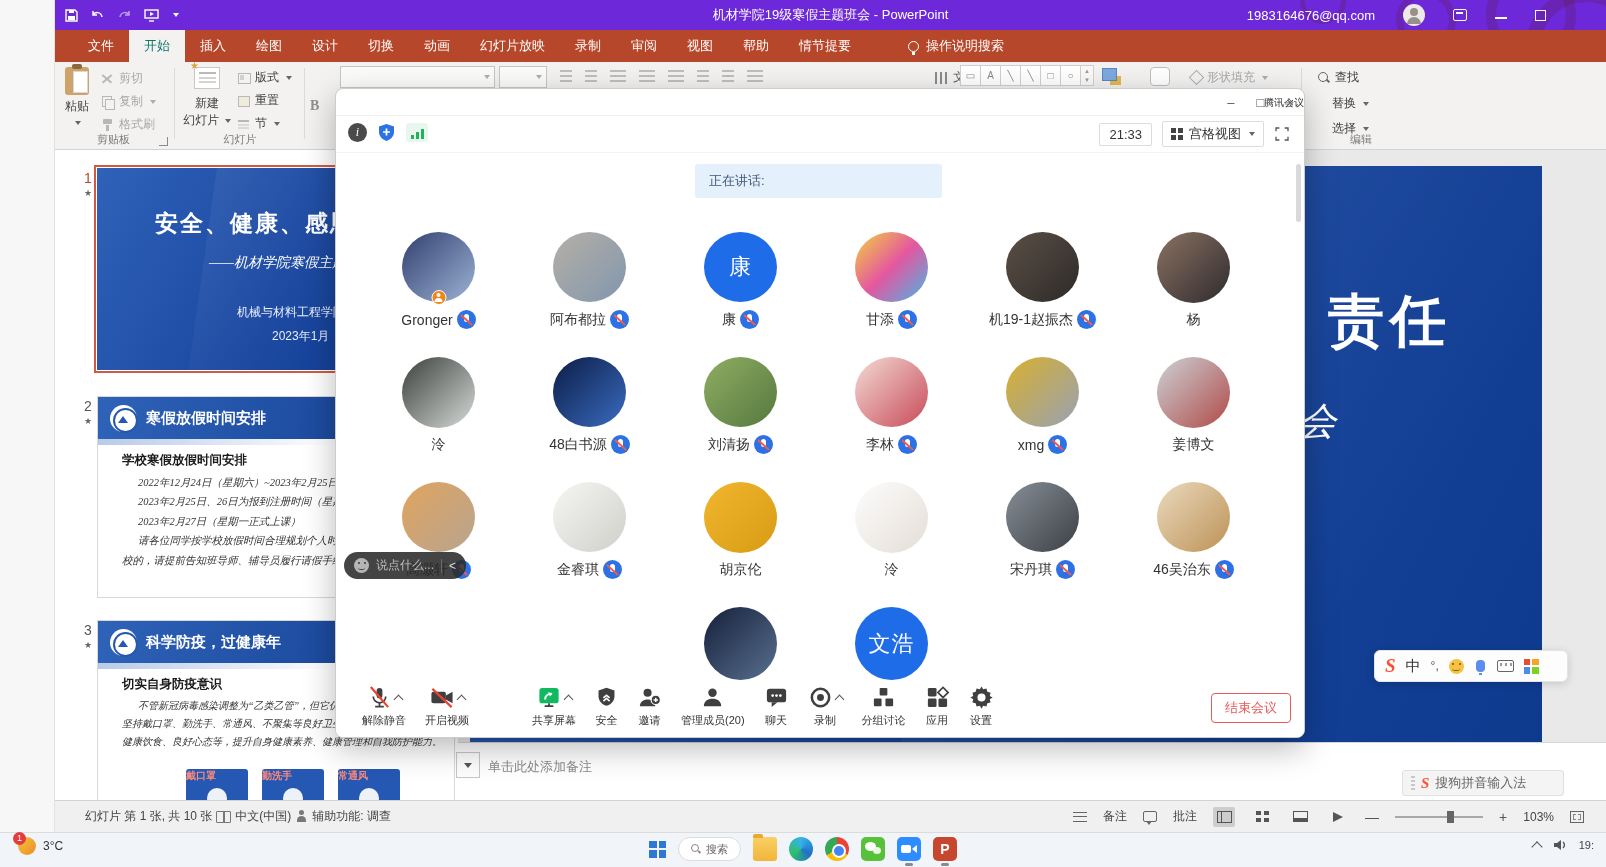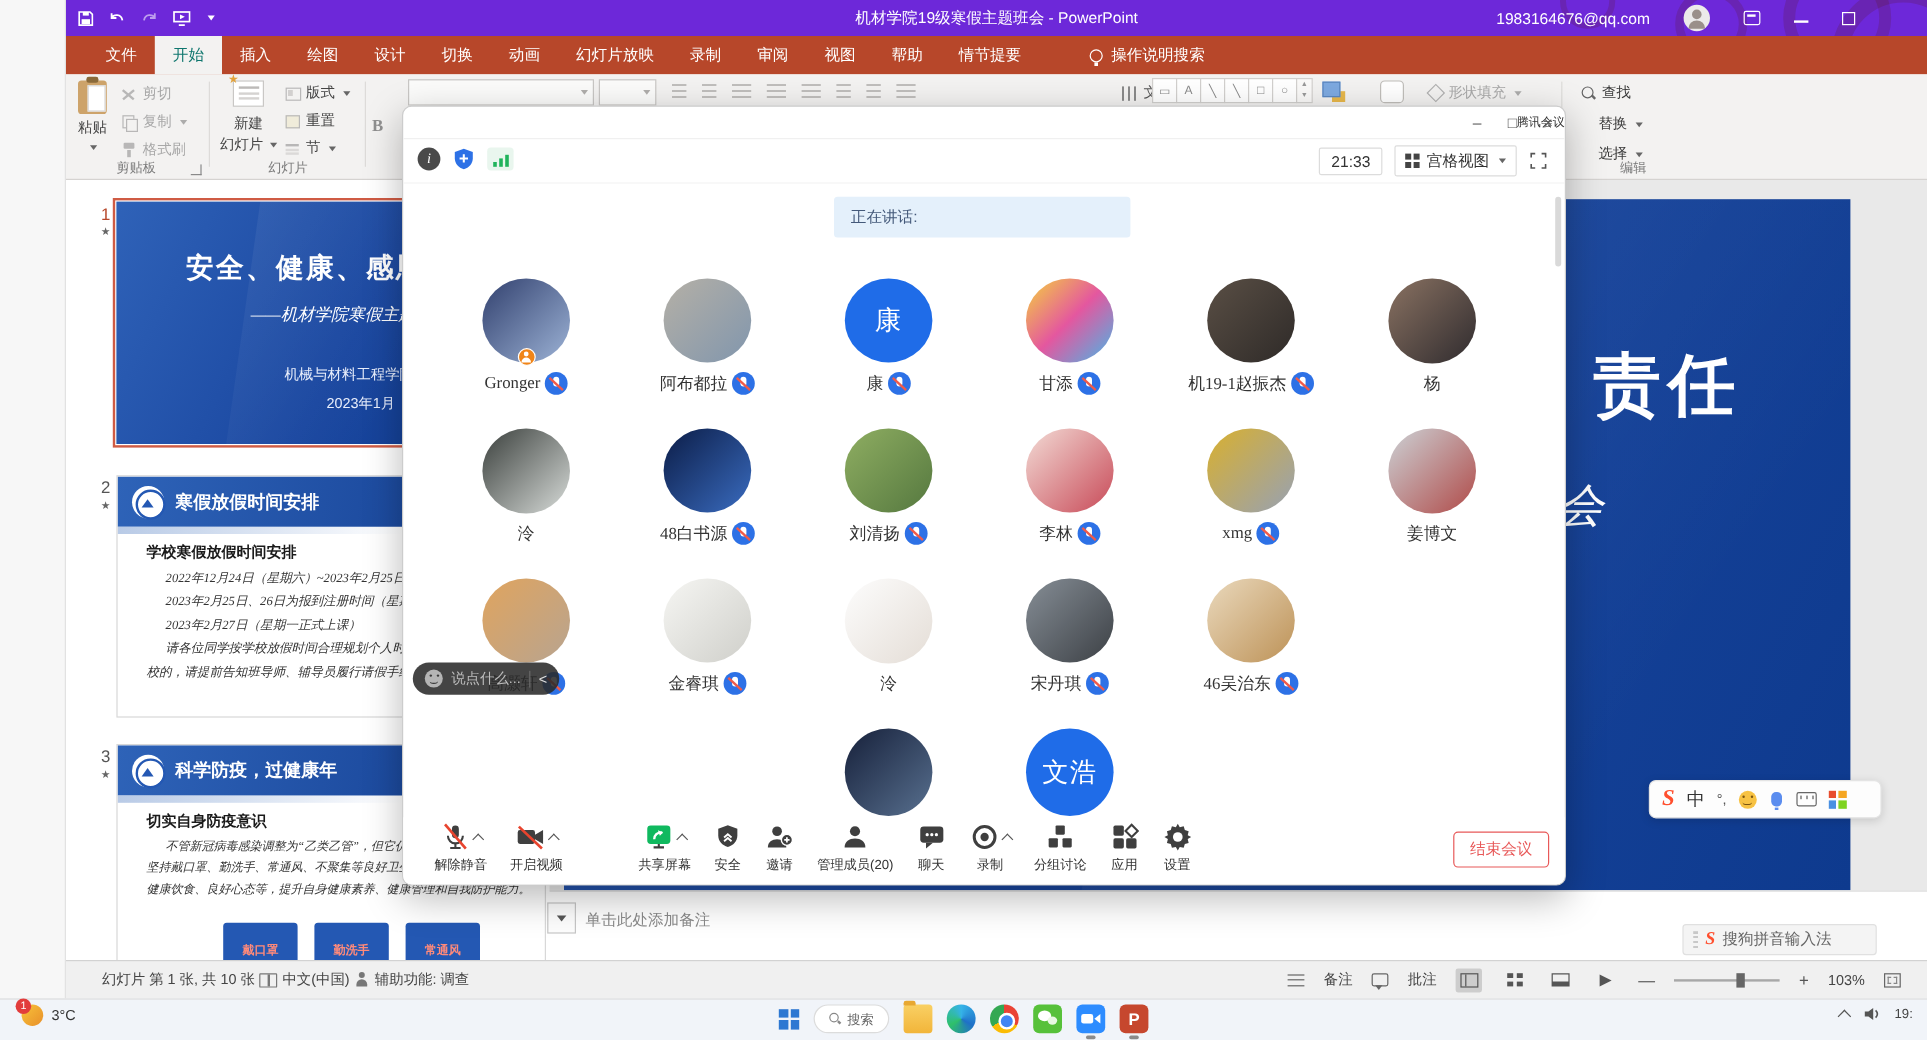--- a/index.html
+++ b/index.html
@@ -106,21 +106,21 @@
   .th-head::after{content:"";position:absolute;left:0;bottom:-6px;width:100%;height:6px;background:linear-gradient(100deg,#b8cae6,transparent 70%);}
   .logo-circ{width:27px;height:27px;border-radius:50%;background:#fff;position:relative;flex:0 0 auto;}
   .logo-circ::before{content:"";position:absolute;left:3px;top:3px;width:21px;height:21px;border:2px solid #2458b3;border-radius:50%;}
   .logo-circ::after{content:"";position:absolute;left:8px;top:11px;width:0;height:0;border-left:5px solid transparent;border-right:5px solid transparent;border-bottom:7px solid #2458b3;}
   .th-head-txt{color:#fff;font-size:15px;font-weight:bold;}
   .th-bodytitle{position:absolute;left:24px;top:55px;font-size:12.5px;font-weight:bold;color:#1a1a1a;}
   .th-lines{position:absolute;left:24px;top:76px;font-size:10.5px;color:#333;font-family:"Liberation Serif",serif;font-style:italic;line-height:1.85;}
   .th-lines div{padding-left:16px;}
   .th-lines div.noindent{padding-left:0;}
   .badge-row{position:absolute;left:88px;top:148px;display:flex;gap:14px;}
-  .pv-badge{width:62px;height:52px;background:#2458b3;border-radius:3px;text-align:center;padding-top:16px;}
+  .pv-badge{width:62px;height:52px;background:#2458b3;border-radius:3px;text-align:left;padding-top:0;}
   .pv-badge .bl{font-size:10px;font-weight:bold;color:#ff8a7a;}
   .pv-badge::after{content:"";display:block;width:20px;height:20px;margin:5px auto 0;border-radius:50%;background:rgba(255,255,255,.92);}
 
   .editor-bg{position:absolute;left:458px;top:150px;width:1148px;height:592px;background:#e9e9e9;}
   .slide-main{position:absolute;left:470px;top:166px;width:1072px;height:576px;background:linear-gradient(115deg,#2b5cb4 0%,#1a47a0 45%,#0e3a8e 100%);overflow:hidden;}
   .slide-main::before{content:"";position:absolute;left:45%;top:-20%;width:60%;height:150%;background:linear-gradient(115deg,rgba(255,255,255,.08),rgba(255,255,255,0) 65%);transform:rotate(10deg);}
   .sm-title{position:absolute;left:858px;top:118px;font-size:56px;font-weight:bold;color:#fff;letter-spacing:6px;}
   .sm-sub{position:absolute;left:828px;top:230px;font-size:38px;color:#fff;font-style:italic;font-family:"Liberation Serif",serif;}
 
   .notes{position:absolute;left:458px;top:742px;width:1148px;height:58px;background:#fff;border-top:1px solid #d6d6d6;}
@@ -205,21 +205,21 @@
   .gv-ic i{background:#444;}
   .speaking{position:absolute;left:359px;top:75px;width:247px;height:34px;background:#e4f0fb;border-radius:3px;font-size:13px;color:#44597a;line-height:34px;padding-left:14px;z-index:3;}
   .pgrid{position:absolute;left:27px;top:143px;width:912px;}
   .p-row{display:flex;height:97px;margin-bottom:28px;}
   .p-cell{width:151px;display:flex;flex-direction:column;align-items:center;flex:0 0 auto;}
   .p-avatar{width:73px;height:73px;border-radius:50%;position:relative;display:flex;align-items:center;justify-content:center;}
   .p-initial{color:#fff;font-size:22px;letter-spacing:1px;}
   .host-badge{position:absolute;left:50%;bottom:-3px;transform:translateX(-50%);width:15px;height:15px;border-radius:50%;background:#f08519;border:1.5px solid #fff;}
   .host-badge::before{content:"";position:absolute;left:4.5px;top:2px;width:4px;height:4px;border-radius:50%;background:#fff;}
   .host-badge::after{content:"";position:absolute;left:2.5px;top:7px;width:8px;height:4px;border-radius:4px 4px 0 0;background:#fff;}
-  .p-name{margin-top:8px;display:flex;align-items:center;font-size:14px;color:#333;white-space:nowrap;font-family:Liberation Serif, serif;}
+  .p-name{margin-top:8px;display:flex;align-items:center;font-size:14px;color:#333;white-space:nowrap;}
   .mic-badge{width:19px;height:19px;border-radius:50%;background:#2d71e6;position:relative;margin-left:4px;flex:0 0 auto;}
   .mic-badge::before{content:"";position:absolute;left:7px;top:3.5px;width:5px;height:8px;background:#fff;border-radius:2.5px;box-shadow:0 10px 0 -3px #fff;}
   .mic-badge::after{content:"";position:absolute;left:2px;top:8.5px;width:15px;height:2px;background:#f05a4a;transform:rotate(42deg);}
   .mw-scroll{position:absolute;right:3px;top:75px;width:5px;height:58px;border-radius:3px;background:#d9d9d9;}
   .chatbox{position:absolute;left:8px;top:463px;height:27px;border-radius:14px;background:rgba(42,42,42,.88);display:flex;align-items:center;gap:7px;padding:0 10px;z-index:4;}
   .face-ic{width:15px;height:15px;border-radius:50%;background:#b5b5b5;position:relative;}
   .face-ic::before{content:"";position:absolute;left:3.5px;top:4px;width:2px;height:2px;border-radius:50%;background:#3a3a3a;box-shadow:6px 0 0 #3a3a3a;}
   .face-ic::after{content:"";position:absolute;left:4px;top:7px;width:7px;height:4px;border-bottom:1.5px solid #3a3a3a;border-radius:50%;}
   .chat-ph{font-size:12px;color:#bdbdbd;}
   .chat-sep{width:1px;height:14px;background:#6a6a6a;}
@@ -623,20 +623,26 @@
             </div>
           </div>
           <div class="p-cell">
             <div class="p-avatar" style="background: linear-gradient(135deg, rgb(246, 246, 243), rgb(207, 207, 202));"></div>
             <div class="p-name">
               <span>金睿琪</span>
               <span class="mic-badge"></span>
             </div>
           </div>
           <div class="p-cell">
+            <div class="p-avatar" style="background: linear-gradient(135deg, rgb(241, 182, 46), rgb(216, 156, 20));"></div>
+            <div class="p-name">
+              <span>胡京伦</span>
+            </div>
+          </div>
+          <div class="p-cell">
             <div class="p-avatar" style="background: linear-gradient(135deg, rgb(253, 253, 253), rgb(228, 221, 214));"></div>
             <div class="p-name">
               <span>泠</span>
             </div>
           </div>
           <div class="p-cell">
             <div class="p-avatar" style="background: linear-gradient(135deg, rgb(134, 142, 150), rgb(60, 64, 69));"></div>
             <div class="p-name">
               <span>宋丹琪</span>
               <span class="mic-badge"></span>

